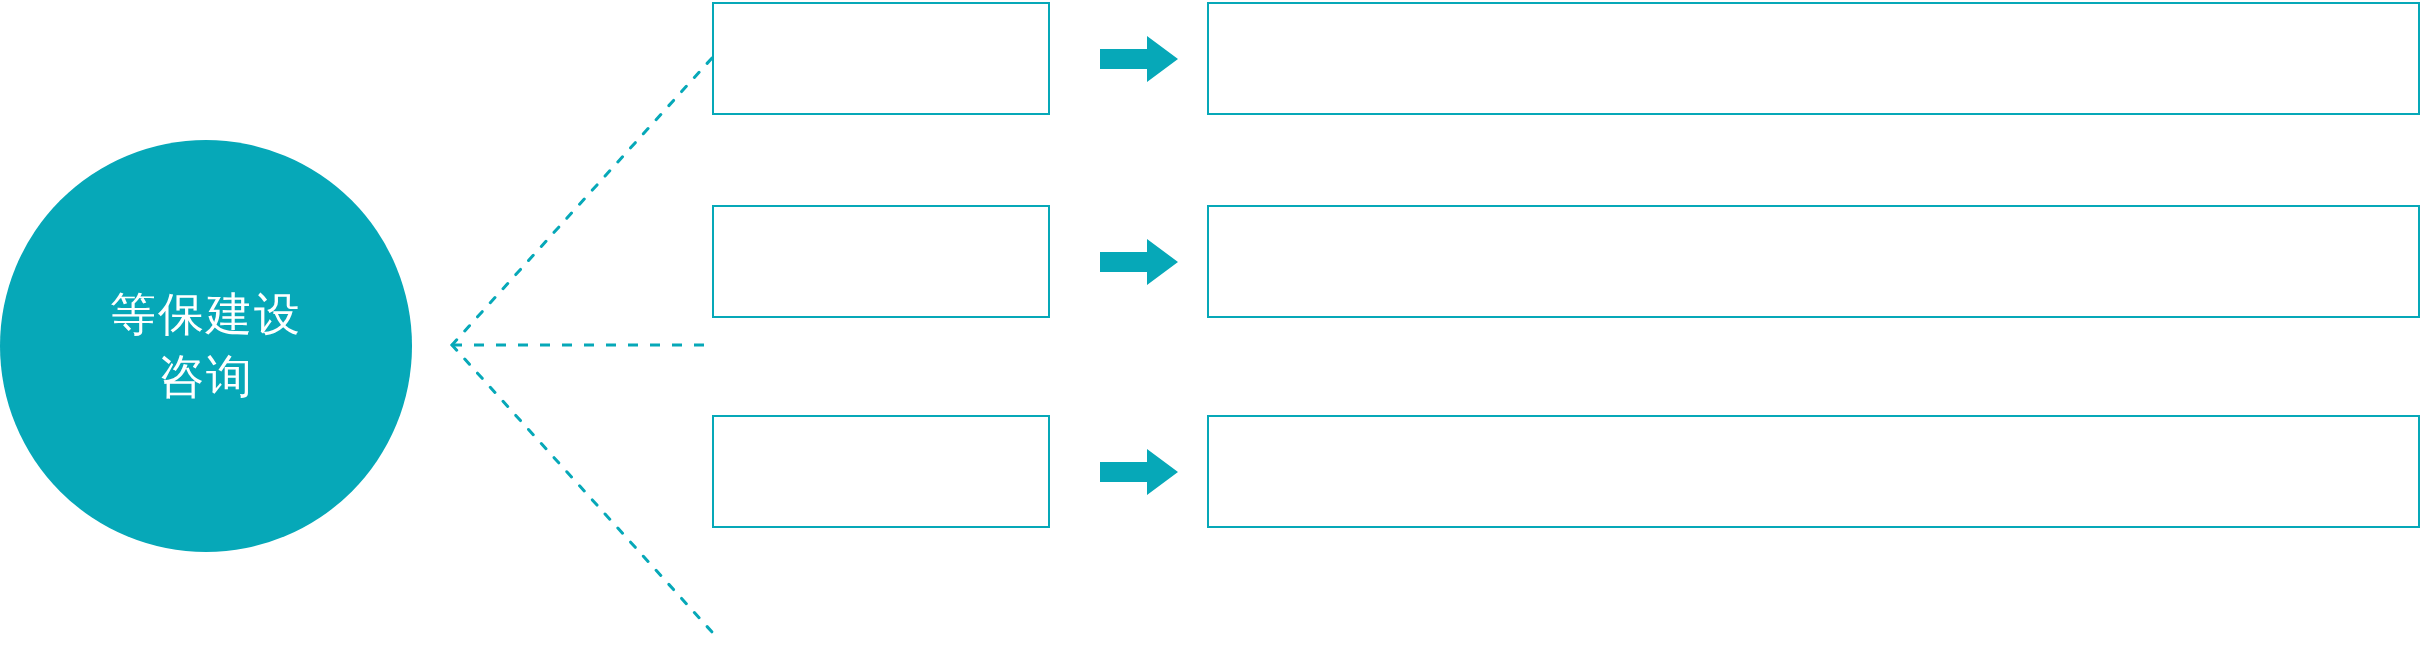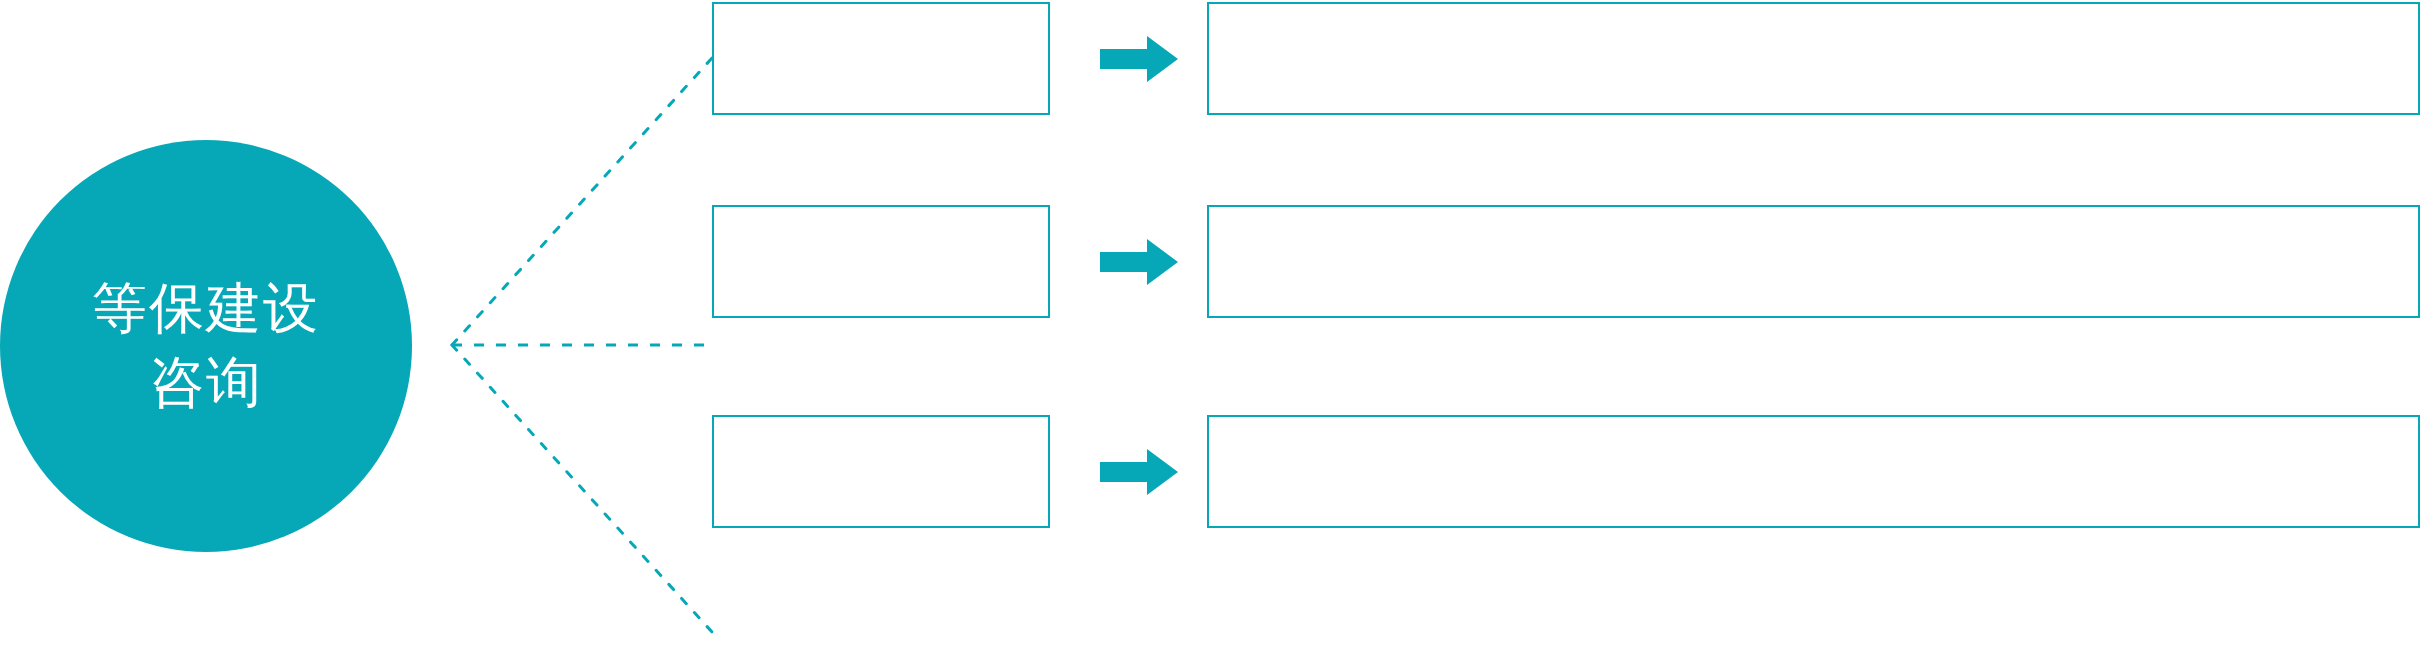--- a/index.html
+++ b/index.html
@@ -28,21 +28,21 @@
     border-radius: 50%;
     background: #06A8B8;
     display: flex;
     flex-direction: column;
     align-items: center;
     justify-content: center;
     box-sizing: border-box;
   }
   .hub-line {
     color: #ffffff;
-    font-size: 55px;
+    font-size: 46px;
     line-height: 1.34;
     letter-spacing: 2px;
     font-weight: 400;
     text-align: center;
     white-space: nowrap;
   }
   
   .connector-layer {
     position: absolute;
     left: 0;

